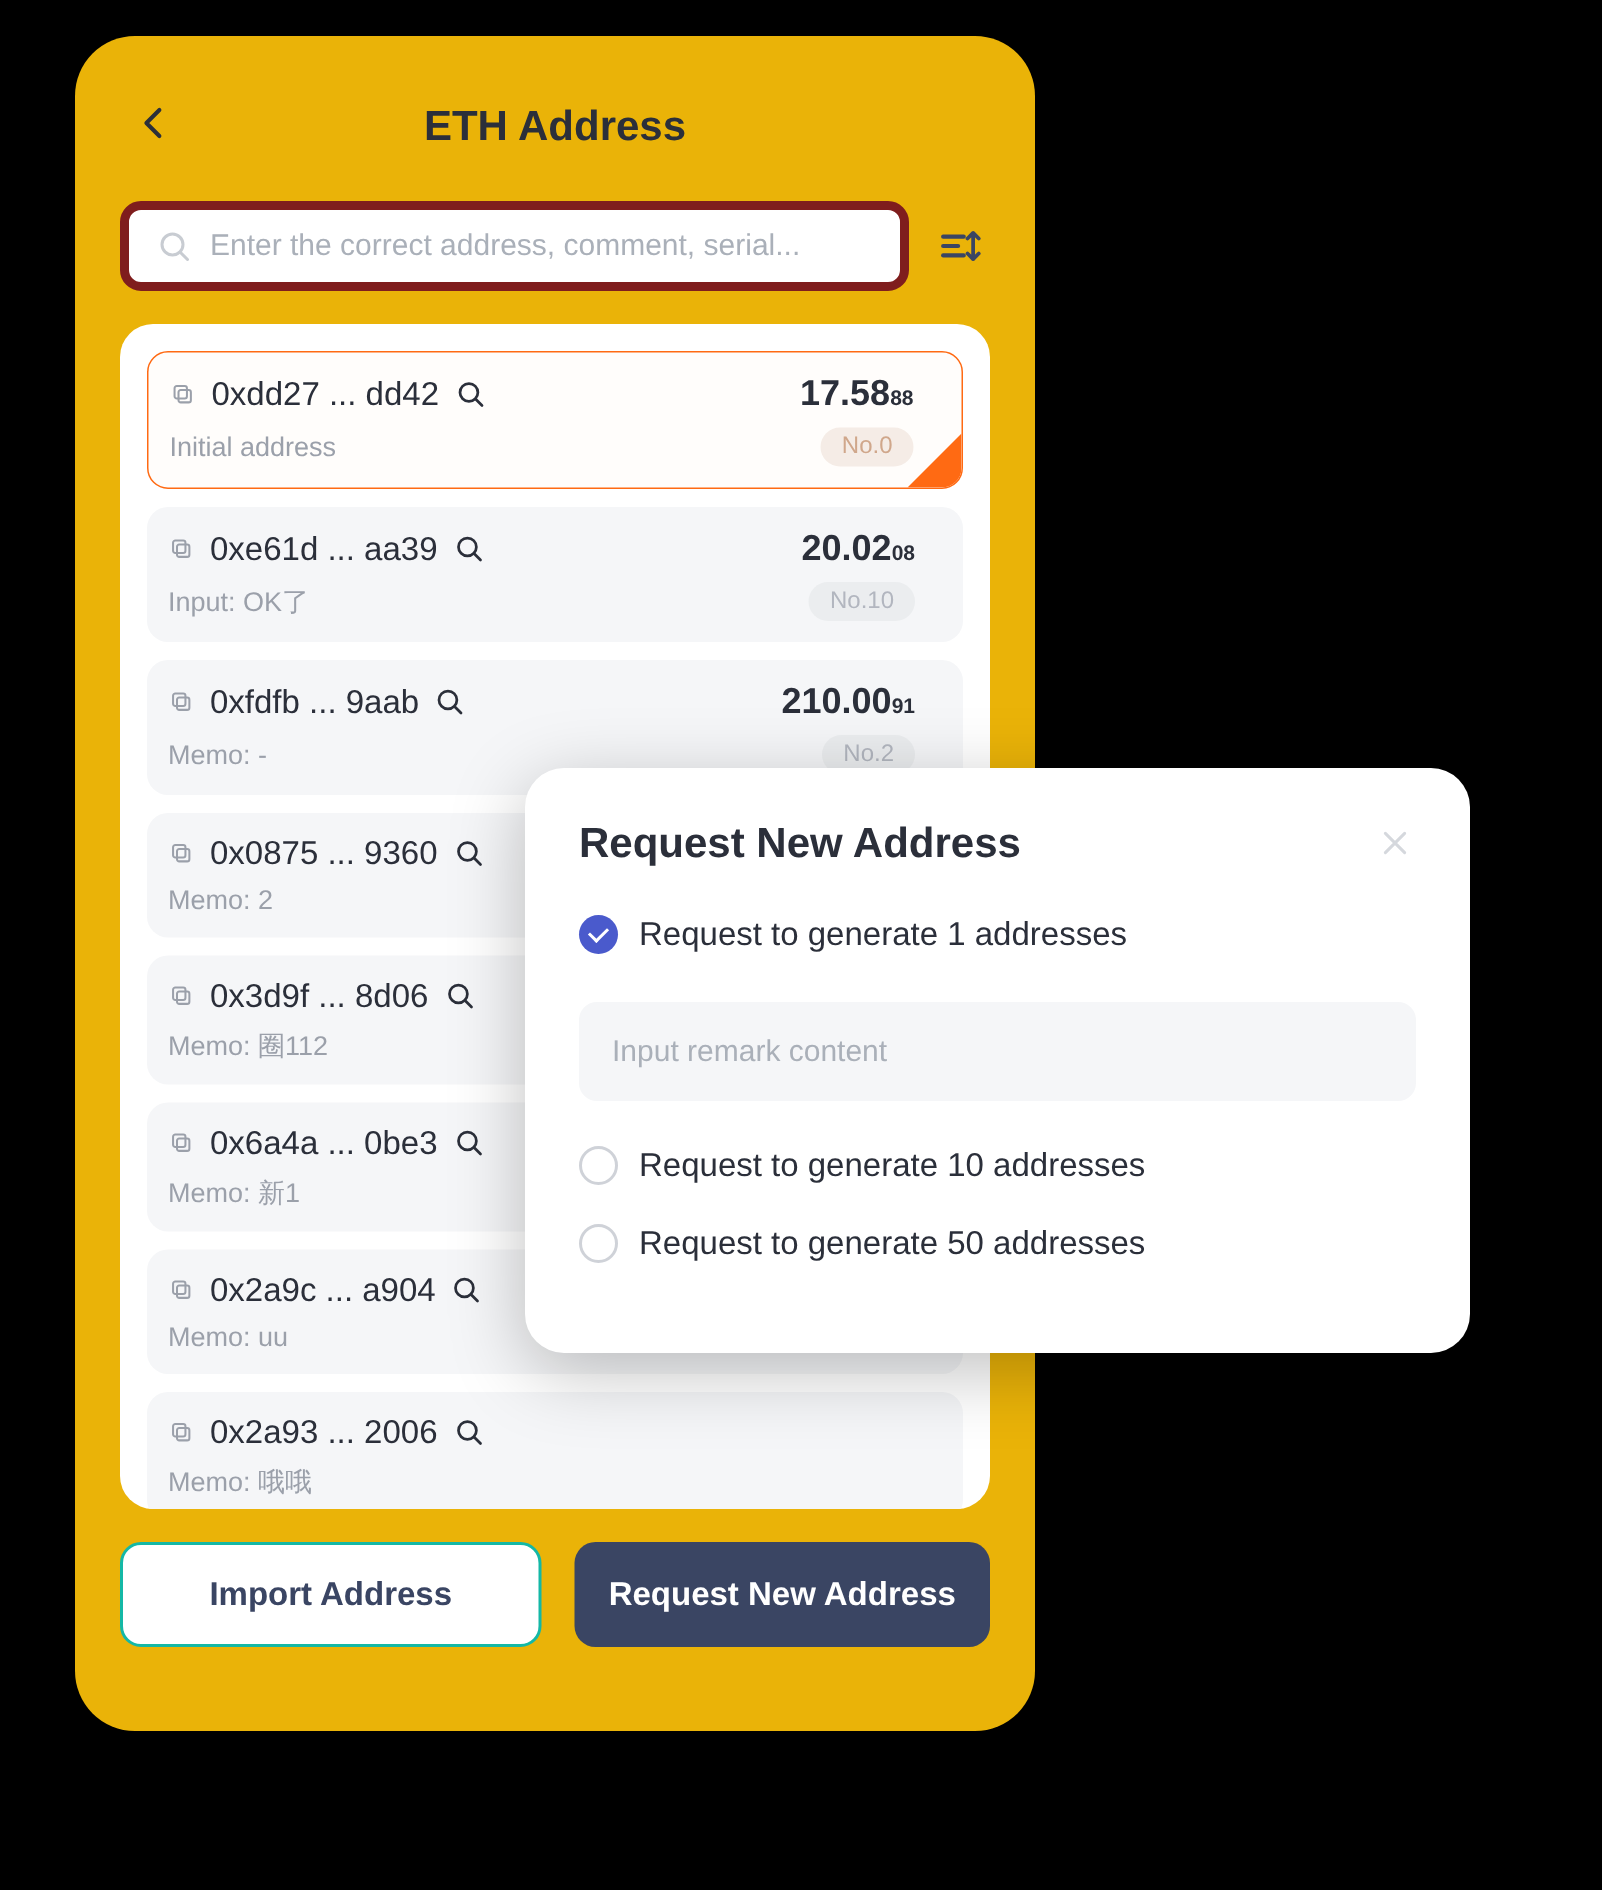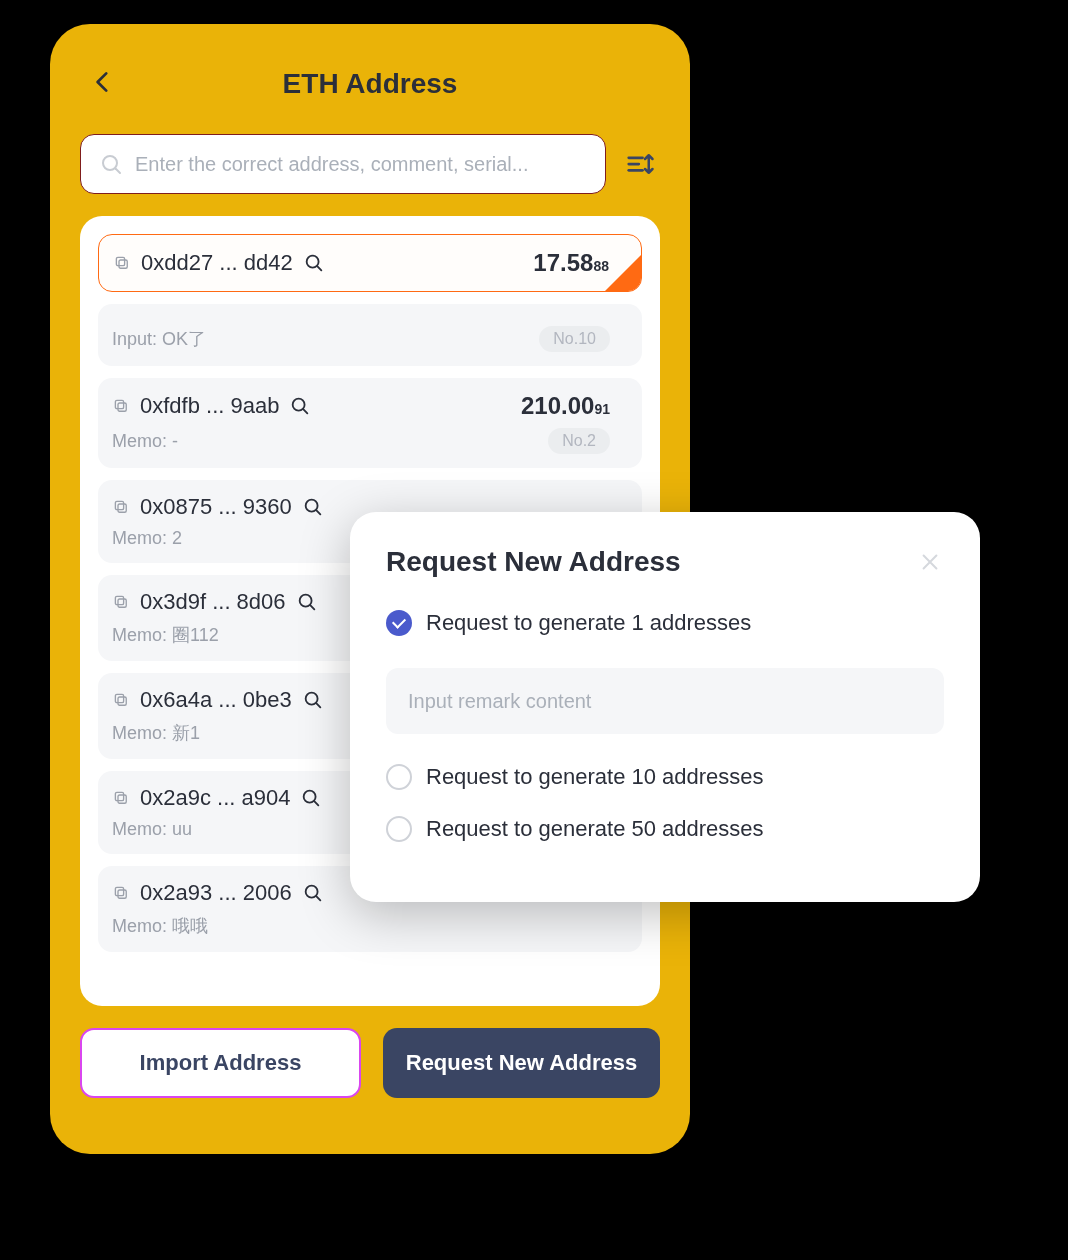--- a/index.html
+++ b/index.html
@@ -47,21 +47,21 @@
   .search-row {
     display: flex;
     align-items: center;
     gap: 14px;
     margin-bottom: 22px;
   }
   .search-box {
     flex: 1;
     height: 60px;
     background: #fff;
-    border: 1px solid #7f1d1d;
+    border: 6px solid #7f1d1d;
     border-radius: 14px;
     display: flex;
     align-items: center;
     padding: 0 18px;
     gap: 12px;
   }
   .search-input {
     flex: 1;
     border: none;
     outline: none;
@@ -163,21 +163,21 @@
     height: 70px;
     border-radius: 14px;
     font-size: 22px;
     font-weight: 600;
     display: flex;
     align-items: center;
     justify-content: center;
     cursor: pointer;
   }
   .btn-outline {
-    border: 2px solid #d946ef;
+    border: 2px solid #14b8a6;
     color: #3a4563;
     background: #fff;
   }
   .btn-primary {
     background: #3a4563;
     color: #fff;
     border: none;
   }
   .modal {
     position: absolute;
@@ -293,22 +293,44 @@
             <span class="addr-text">0xdd27 ... dd42</span>
             <span>
               <svg viewBox="0 0 24 24" width="22" height="22">
                 <circle cx="10.5" cy="10.5" r="6.5" stroke="#2b2f3a" stroke-width="2" fill="none"></circle>
                 <line x1="15.5" y1="15.5" x2="20" y2="20" stroke="#2b2f3a" stroke-width="2" stroke-linecap="round"></line>
               </svg>
             </span>
           </div>
           <div class="amount"><span>17.58</span><span class="sub">88</span></div>
         </div>
-      </div>
-      <div class="addr-item">
+        <div class="addr-row2">
+          <div class="memo">Initial address</div>
+          <div class="no-badge">No.0</div>
+        </div>
+      </div>
+      <div class="addr-item">
+        <div class="addr-row1">
+          <div class="addr-left">
+            <span>
+              <svg viewBox="0 0 24 24" width="18" height="18">
+                <rect x="8" y="8" width="11" height="11" rx="2" stroke="#9ba0aa" stroke-width="1.8" fill="none"></rect>
+                <rect x="4.5" y="4.5" width="11" height="11" rx="2" stroke="#9ba0aa" stroke-width="1.8" fill="none"></rect>
+              </svg>
+            </span>
+            <span class="addr-text">0xe61d ... aa39</span>
+            <span>
+              <svg viewBox="0 0 24 24" width="22" height="22">
+                <circle cx="10.5" cy="10.5" r="6.5" stroke="#2b2f3a" stroke-width="2" fill="none"></circle>
+                <line x1="15.5" y1="15.5" x2="20" y2="20" stroke="#2b2f3a" stroke-width="2" stroke-linecap="round"></line>
+              </svg>
+            </span>
+          </div>
+          <div class="amount"><span>20.02</span><span class="sub">08</span></div>
+        </div>
         <div class="addr-row2">
           <div class="memo">Input: OK了</div>
           <div class="no-badge">No.10</div>
         </div>
       </div>
       <div class="addr-item">
         <div class="addr-row1">
           <div class="addr-left">
             <span>
               <svg viewBox="0 0 24 24" width="18" height="18">

